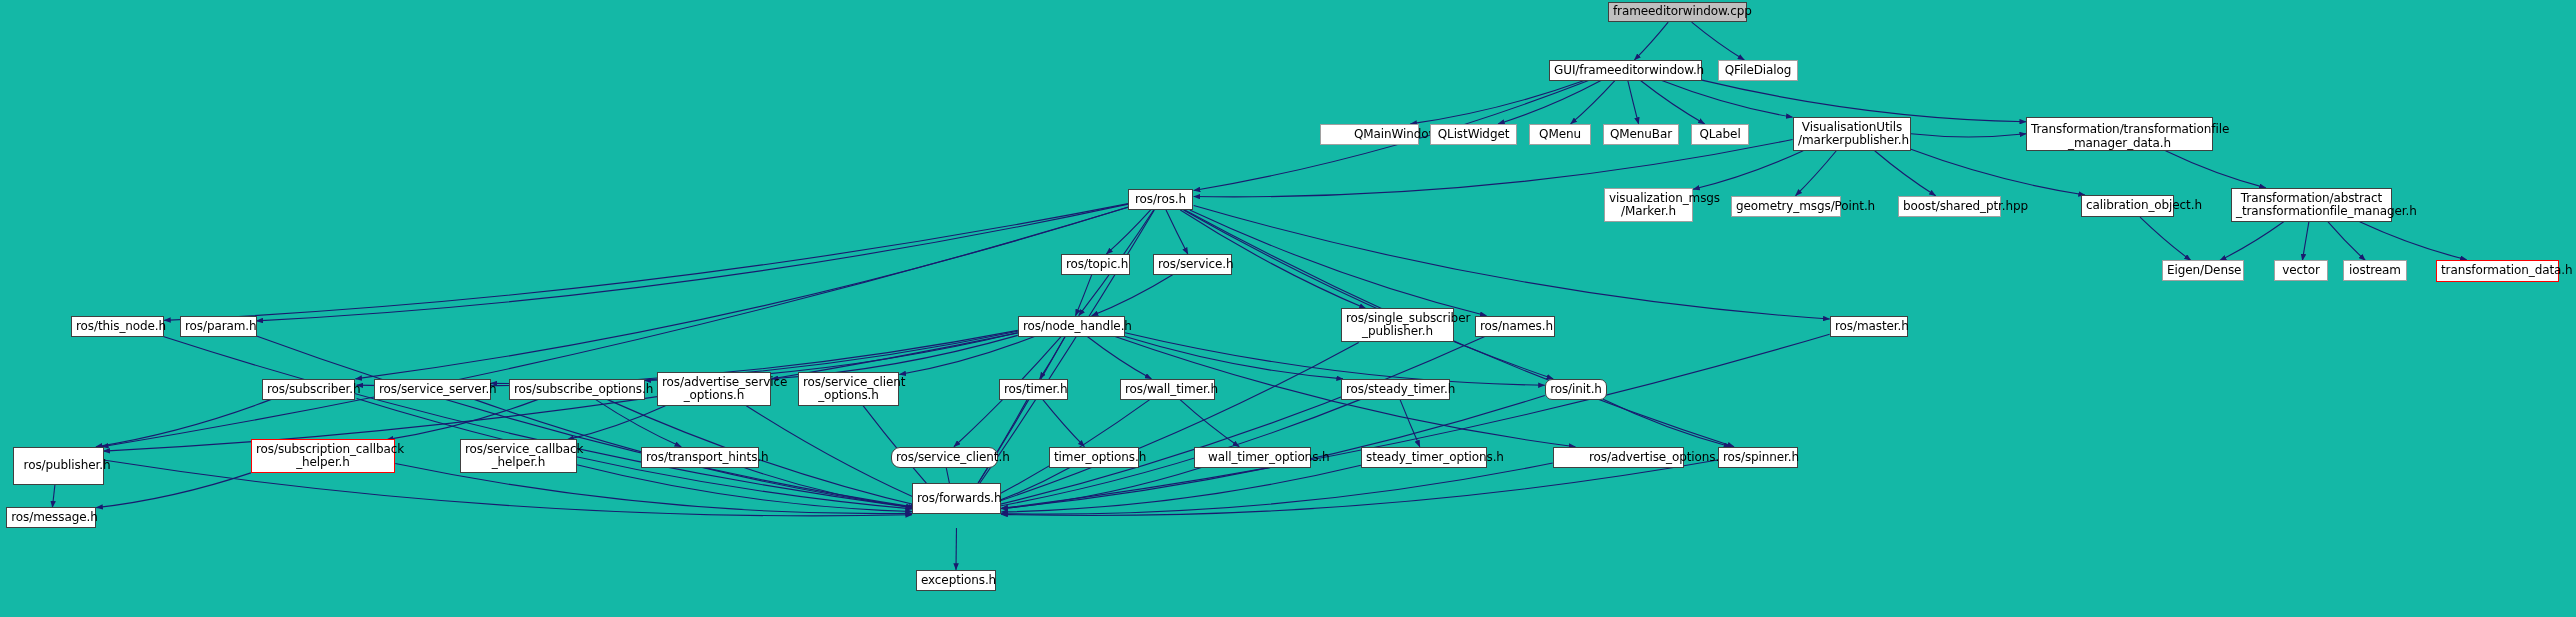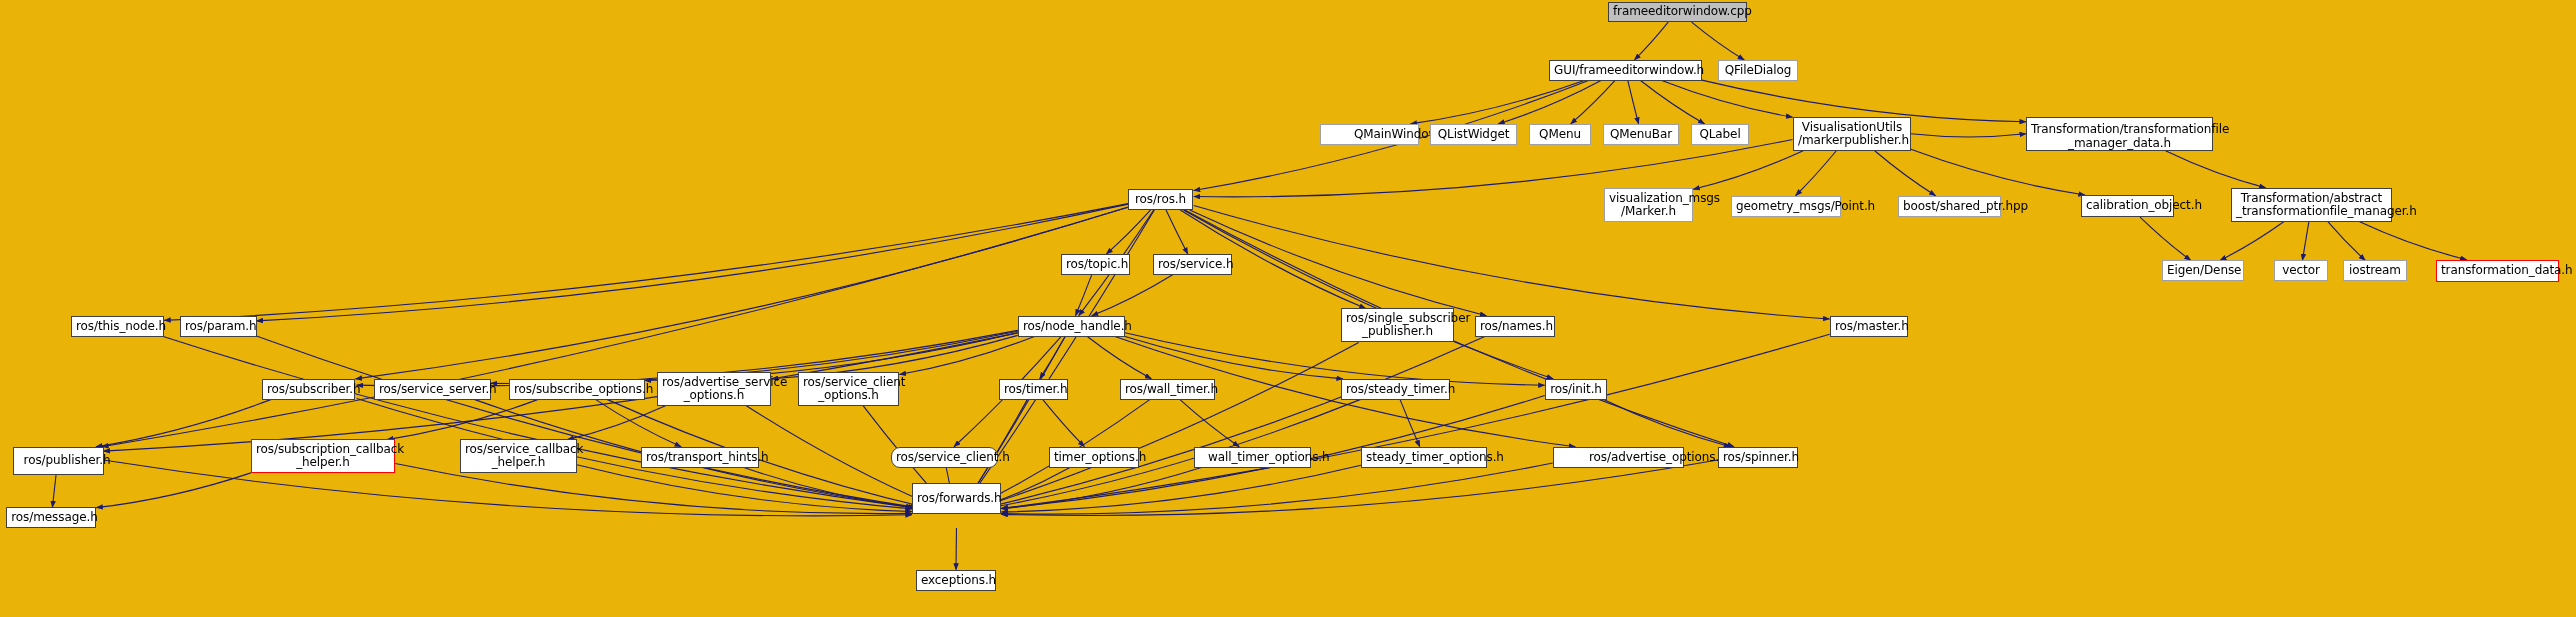--- a/index.html
+++ b/index.html
@@ -1,21 +1,21 @@
 <!DOCTYPE html>
 <html style="font-size:12.6px"><head>
 <meta charset="utf-8">
 <title>frameeditorwindow.cpp include dependency graph</title>
 <style>
   html,body{margin:0;padding:0;background:#ffffff;}
   #graph-root{
     position:relative;
     width:2576px;
     height:618px;
-    background:#eab308;
+    background:#14b8a6;
     font-family:"DejaVu Sans","Liberation Sans",sans-serif;
     overflow:hidden;
   }
   #edge-layer{
     position:absolute;
     left:0;top:0;
     width:2576px;
     height:618px;
     pointer-events:none;
   }
@@ -176,22 +176,22 @@
       <div class="node strong" style="left: 262px; top: 379px; width: 93px; height: 20.5px;"><span class="lbl">ros/subscriber.h</span></div>
       <div class="node strong" style="left: 374px; top: 379px; width: 117px; height: 20.5px;"><span class="lbl">ros/service_server.h</span></div>
       <div class="node strong" style="left: 509px; top: 379px; width: 136px; height: 20.5px;"><span class="lbl">ros/subscribe_options.h</span></div>
       <div class="node strong" style="left: 657px; top: 372px; width: 114px; height: 34px;"><span class="lbl">ros/advertise_service
 _options.h</span></div>
       <div class="node strong" style="left: 798px; top: 372px; width: 101px; height: 34px;"><span class="lbl">ros/service_client
 _options.h</span></div>
       <div class="node strong" style="left: 999px; top: 379px; width: 69px; height: 20.5px;"><span class="lbl">ros/timer.h</span></div>
       <div class="node strong" style="left: 1120px; top: 379px; width: 95px; height: 20.5px;"><span class="lbl">ros/wall_timer.h</span></div>
       <div class="node strong" style="left: 1341px; top: 379px; width: 109px; height: 20.5px;"><span class="lbl">ros/steady_timer.h</span></div>
-      <div class="node strong" style="left: 1545px; top: 379px; width: 62px; height: 20.5px;"><span class="lbl">ros/init.h</span></div>
-      <div class="node strong" style="left: 12.6px; top: 447px; width: 91px; height: 28px; padding-left: 10px;"><span class="lbl">ros/publisher.h</span></div>
+      <div class="node strong" style="left: 1545px; top: 379px; width: 62px; height: 20.5px; border-radius: 7px;"><span class="lbl">ros/init.h</span></div>
+      <div class="node strong" style="left: 12.6px; top: 447px; width: 91px; height: 38px; padding-left: 10px;"><span class="lbl">ros/publisher.h</span></div>
       <div class="node warn" style="left: 251px; top: 439px; width: 144px; height: 34px;"><span class="lbl">ros/subscription_callback
 _helper.h</span></div>
       <div class="node strong" style="left: 460px; top: 439px; width: 117px; height: 34px;"><span class="lbl">ros/service_callback
 _helper.h</span></div>
       <div class="node strong" style="left: 641px; top: 447px; width: 118px; height: 20.5px;"><span class="lbl">ros/transport_hints.h</span></div>
       <div class="node strong" style="left: 891px; top: 447px; width: 107px; height: 20.5px; border-radius: 9px;"><span class="lbl">ros/service_client.h</span></div>
       <div class="node strong" style="left: 1049px; top: 447px; width: 90px; height: 20.5px;"><span class="lbl">timer_options.h</span></div>
       <div class="node strong" style="left: 1194px; top: 447px; width: 117px; height: 20.5px; padding-left: 13px;"><span class="lbl">wall_timer_options.h</span></div>
       <div class="node strong" style="left: 1361px; top: 447px; width: 126px; height: 20.5px;"><span class="lbl">steady_timer_options.h</span></div>
       <div class="node strong" style="left: 1553px; top: 447px; width: 131px; height: 20.5px; padding-left: 35px;"><span class="lbl">ros/advertise_options.h</span></div>

